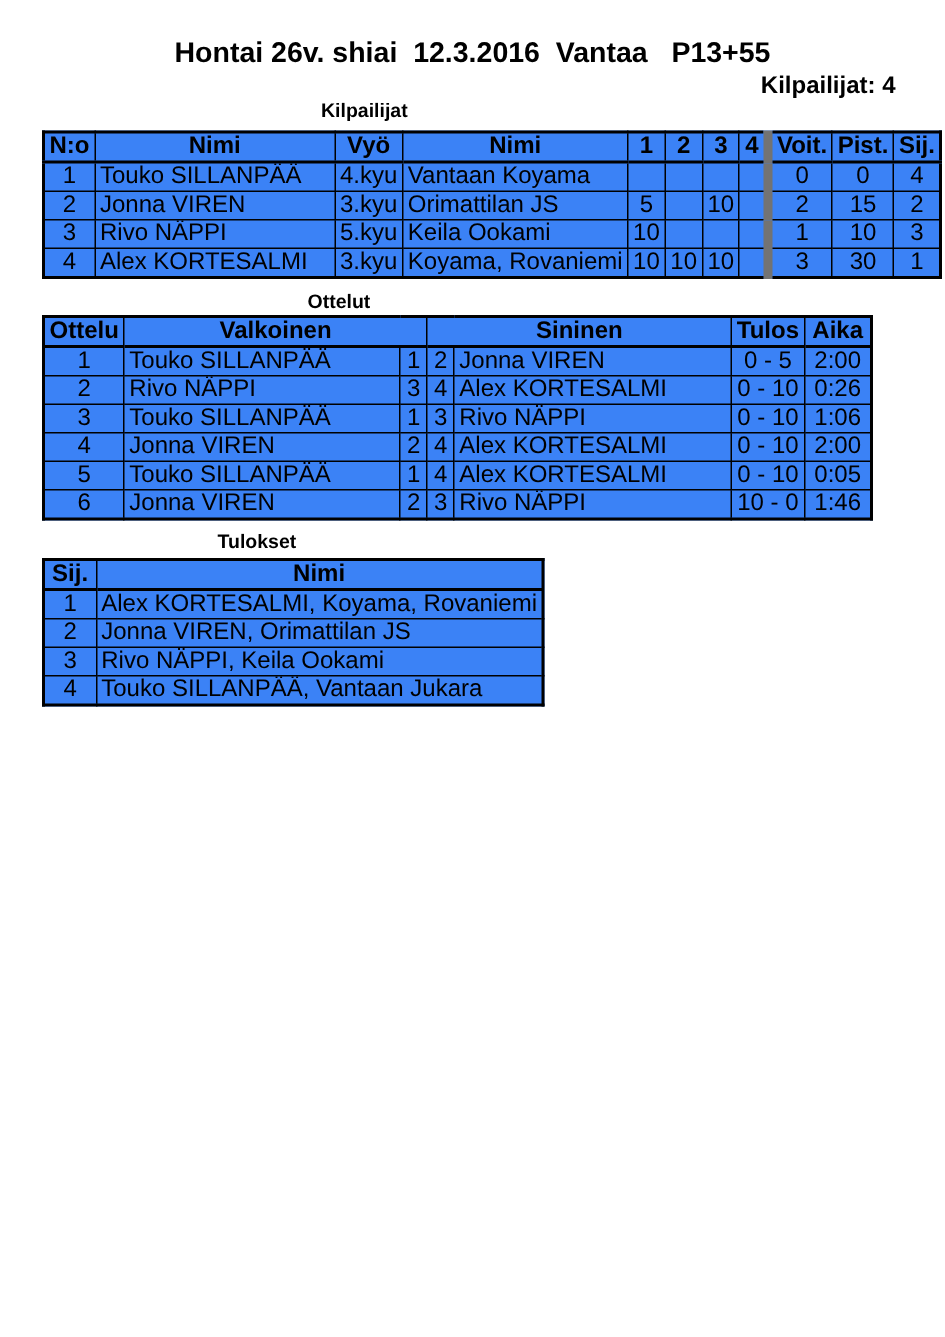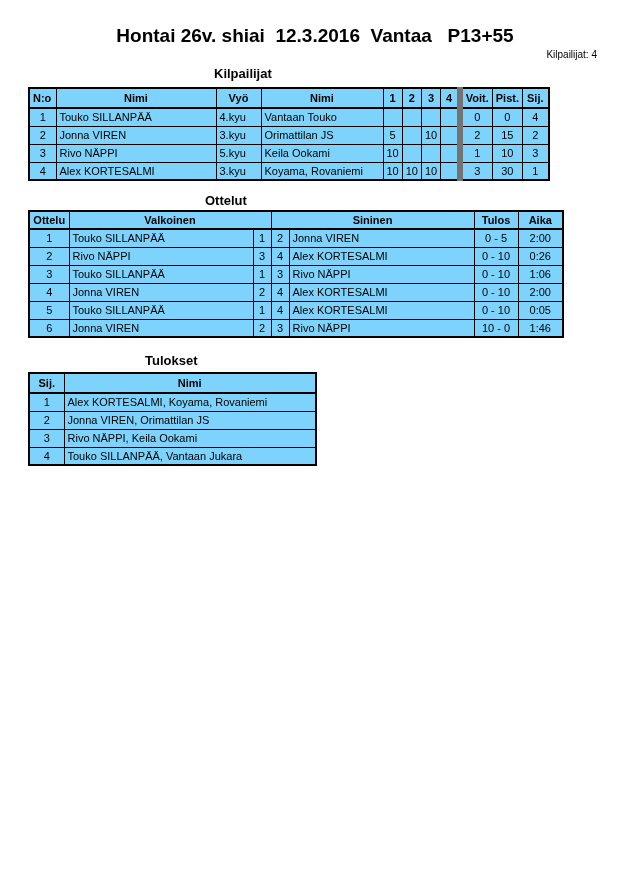--- a/index.html
+++ b/index.html
@@ -12,33 +12,33 @@
   }
   .page { position: relative; width: 630px; height: 649px; background: #fff; overflow: hidden; }
 
   .title {
     position: absolute; top: 25px; left: 0; width: 100%;
     text-align: center; font-size: 19px; font-weight: bold;
     white-space: pre; letter-spacing: 0px;
   }
   .competitors-count {
     position: absolute; top: 49px; right: 33px;
-    font-size: 10px; font-weight: normal;
+    font-size: 16px; font-weight: bold;
   }
   .section-title { position: absolute; font-weight: bold; font-size: 13px; }
   #kilpailijat-title { top: 66px; left: 214px; }
   #ottelut-title    { top: 193px; left: 205px; }
   #tulokset-title   { top: 353px; left: 145px; }
 
   table {
     position: absolute;
     border-collapse: collapse;
     table-layout: fixed;
-    background: #7dd3fc;
-    font-size: 11px;
+    background: #3b82f6;
+    font-size: 16px;
     border: 2px solid #000;
   }
   th, td {
     border: 1px solid #000;
     overflow: hidden;
     white-space: nowrap;
     padding: 0 3px;
     height: 18px;
     vertical-align: middle;
     font-weight: normal;
@@ -91,21 +91,21 @@
         <th class="c tl">Voit.</th>
         <th class="c">Pist.</th>
         <th class="c">Sij.</th>
       </tr>
     </thead>
     <tbody>
       <tr>
         <td class="c">1</td>
         <td class="l">Touko SILLANPÄÄ</td>
         <td class="l">4.kyu</td>
-        <td class="l">Vantaan Touko</td>
+        <td class="l">Vantaan Koyama</td>
         <td class="c"></td>
         <td class="c"></td>
         <td class="c"></td>
         <td class="c"></td>
         <td class="c tl">0</td>
         <td class="c">0</td>
         <td class="c">4</td>
       </tr>
       <tr>
         <td class="c">2</td>

